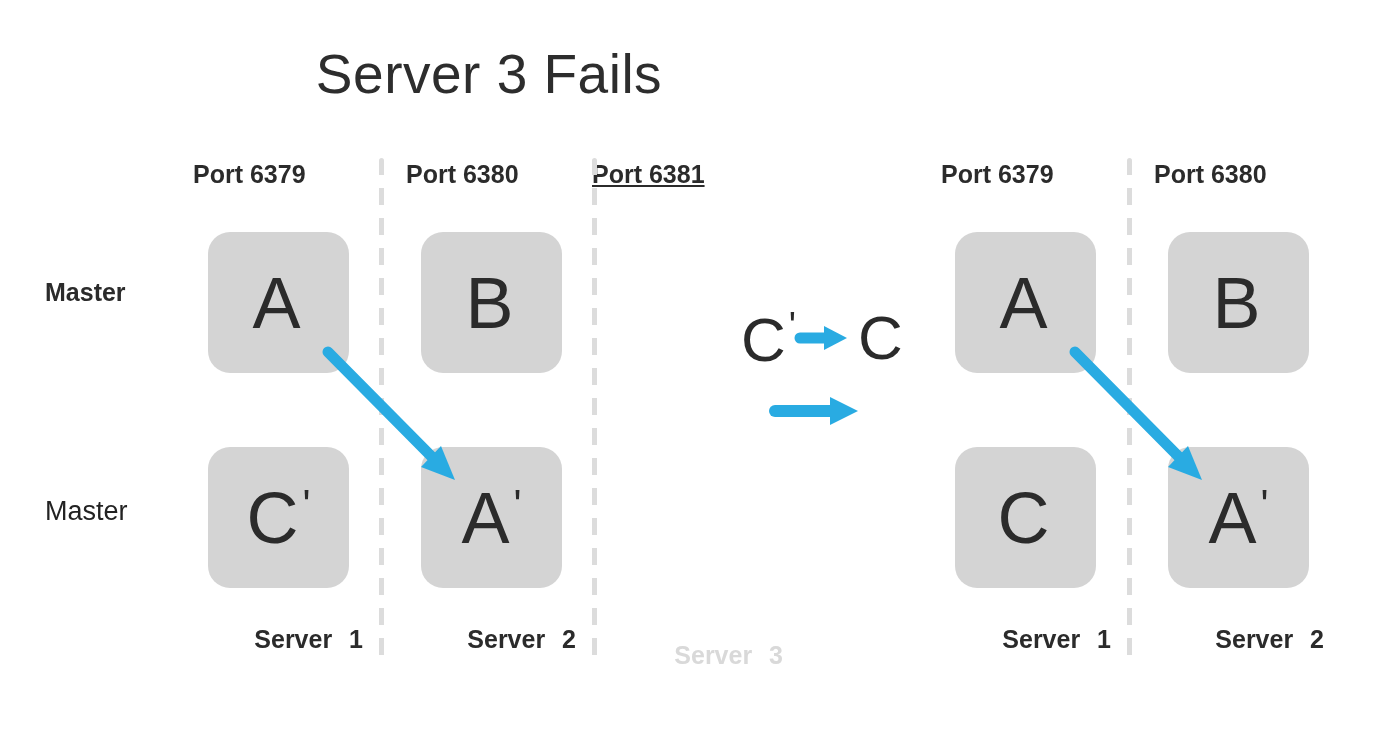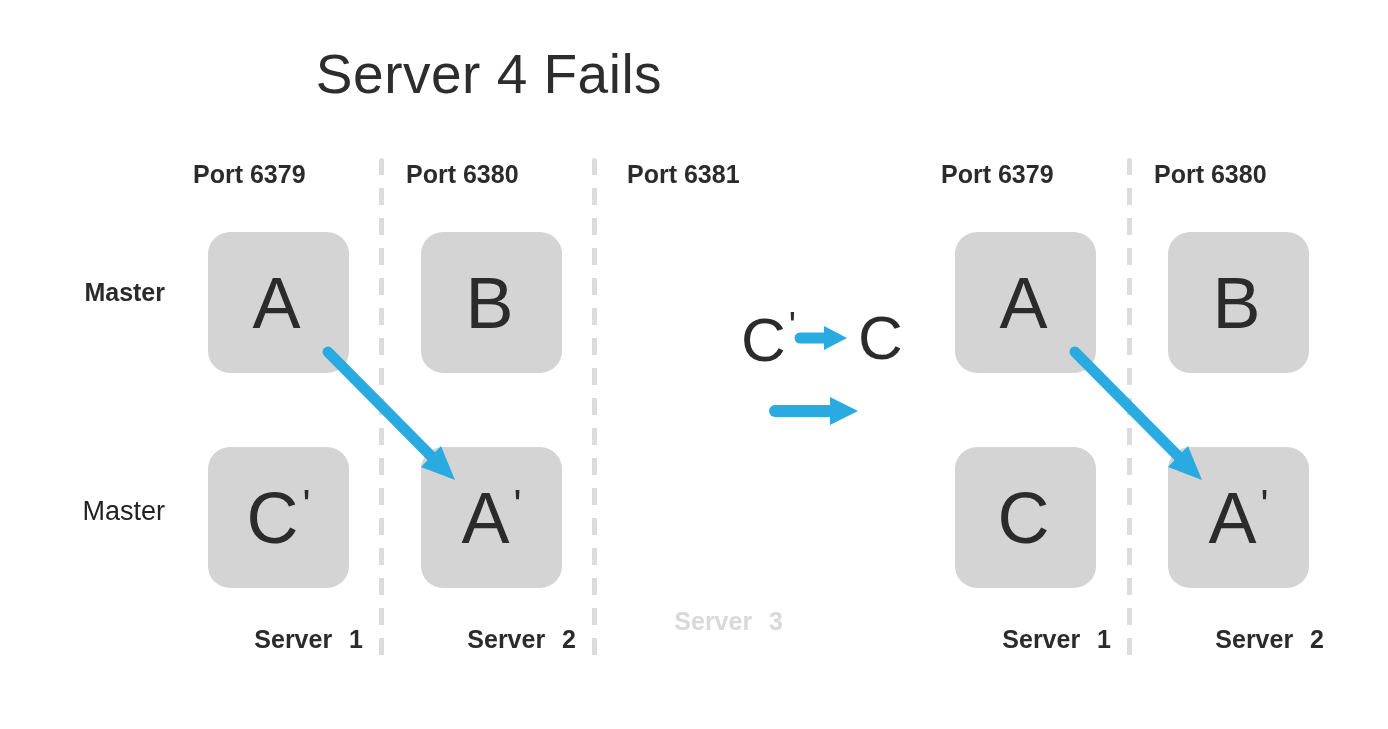--- a/index.html
+++ b/index.html
@@ -21,21 +21,21 @@
     width: 170px; text-align: left; line-height: 1.1;
   }
 
   .server-label {
     font-size: 25px; font-weight: bold; color: #2b2b2b;
     width: 170px; text-align: right; line-height: 1.1;
     word-spacing: 10px;
   }
   .server-label.failed { color: #d9d9d9; }
 
-  .row-label { color: #2b2b2b; line-height: 1; width: 120px; text-align: right; }
+  .row-label { color: #2b2b2b; line-height: 1; width: 120px; text-align: left; }
   .row-label.master { font-size: 25px; font-weight: bold; }
   .row-label.replica { font-size: 27px; font-weight: normal; color: #222222; }
 
   .dash-line {
     width: 5px; height: 505px;
     background: repeating-linear-gradient(to bottom, #dcdcdc 0 17px, transparent 17px 30px);
     border-radius: 3px;
   }
 
   .box {
@@ -53,25 +53,25 @@
   .mid-text { font-size: 62px; color: #2b2b2b; line-height: 1; white-space: nowrap; }
   .mid-text .prime { font-size: 38px; vertical-align: 22px; margin-left: 3px; }
 
   svg.arrows { position: absolute; left: 0; top: 0; pointer-events: none; }
 </style>
 </head>
 <body>
 
 <div class="canvas">
 
-  <div class="abs title" style="left:134px; top:47px; width:710px;">Server 4 Fails</div>
+  <div class="abs title" style="left:134px; top:47px; width:710px;">Server 3 Fails</div>
 
   <div class="abs port-label" style="left:193px; top:161px;">Port 6379</div>
   <div class="abs port-label" style="left:406px; top:161px;">Port 6380</div>
-  <div class="abs port-label" style="left:627px; top:161px;">Port 6381</div>
+  <div class="abs port-label" style="left:592px; top:161px;text-decoration:underline;">Port 6381</div>
 
   <div class="abs port-label" style="left:941px; top:161px;">Port 6379</div>
   <div class="abs port-label" style="left:1154px; top:161px;">Port 6380</div>
 
   <div class="abs dash-line" style="left:379px; top:158px;"></div>
   <div class="abs dash-line" style="left:592px; top:158px;"></div>
   <div class="abs dash-line" style="left:1127px; top:158px;"></div>
 
   <div class="abs row-label master" style="left:45px; top:280px;">Master</div>
   <div class="abs row-label replica" style="left:45px; top:498px;">Master</div>
@@ -102,21 +102,21 @@
     <span class="letter-wrap"><span class="letter">A</span><span class="prime">'</span></span>
   </div>
 
   <div class="abs mid-text" style="left:741px; top:307px;">
     <span>C</span><span class="prime">'</span>
   </div>
   <div class="abs mid-text" style="left:858px; top:307px;">C</div>
 
   <div class="abs server-label" style="left:193px; top:626px;">Server 1</div>
   <div class="abs server-label" style="left:406px; top:626px;">Server 2</div>
-  <div class="abs server-label failed" style="left:613px; top:608px;">Server 3</div>
+  <div class="abs server-label failed" style="left:613px; top:642px;">Server 3</div>
 
   <div class="abs server-label" style="left:941px; top:626px;">Server 1</div>
   <div class="abs server-label" style="left:1154px; top:626px;">Server 2</div>
 
   <svg class="arrows" width="1388" height="729" viewBox="0 0 1388 729">
     <g fill="#29ABE2" stroke="#29ABE2">
 
       <line x1="328" y1="352" x2="432" y2="457" stroke-width="11" stroke-linecap="round"></line>
       <polygon points="455,480 421,467 441,446" stroke="none"></polygon>
 

